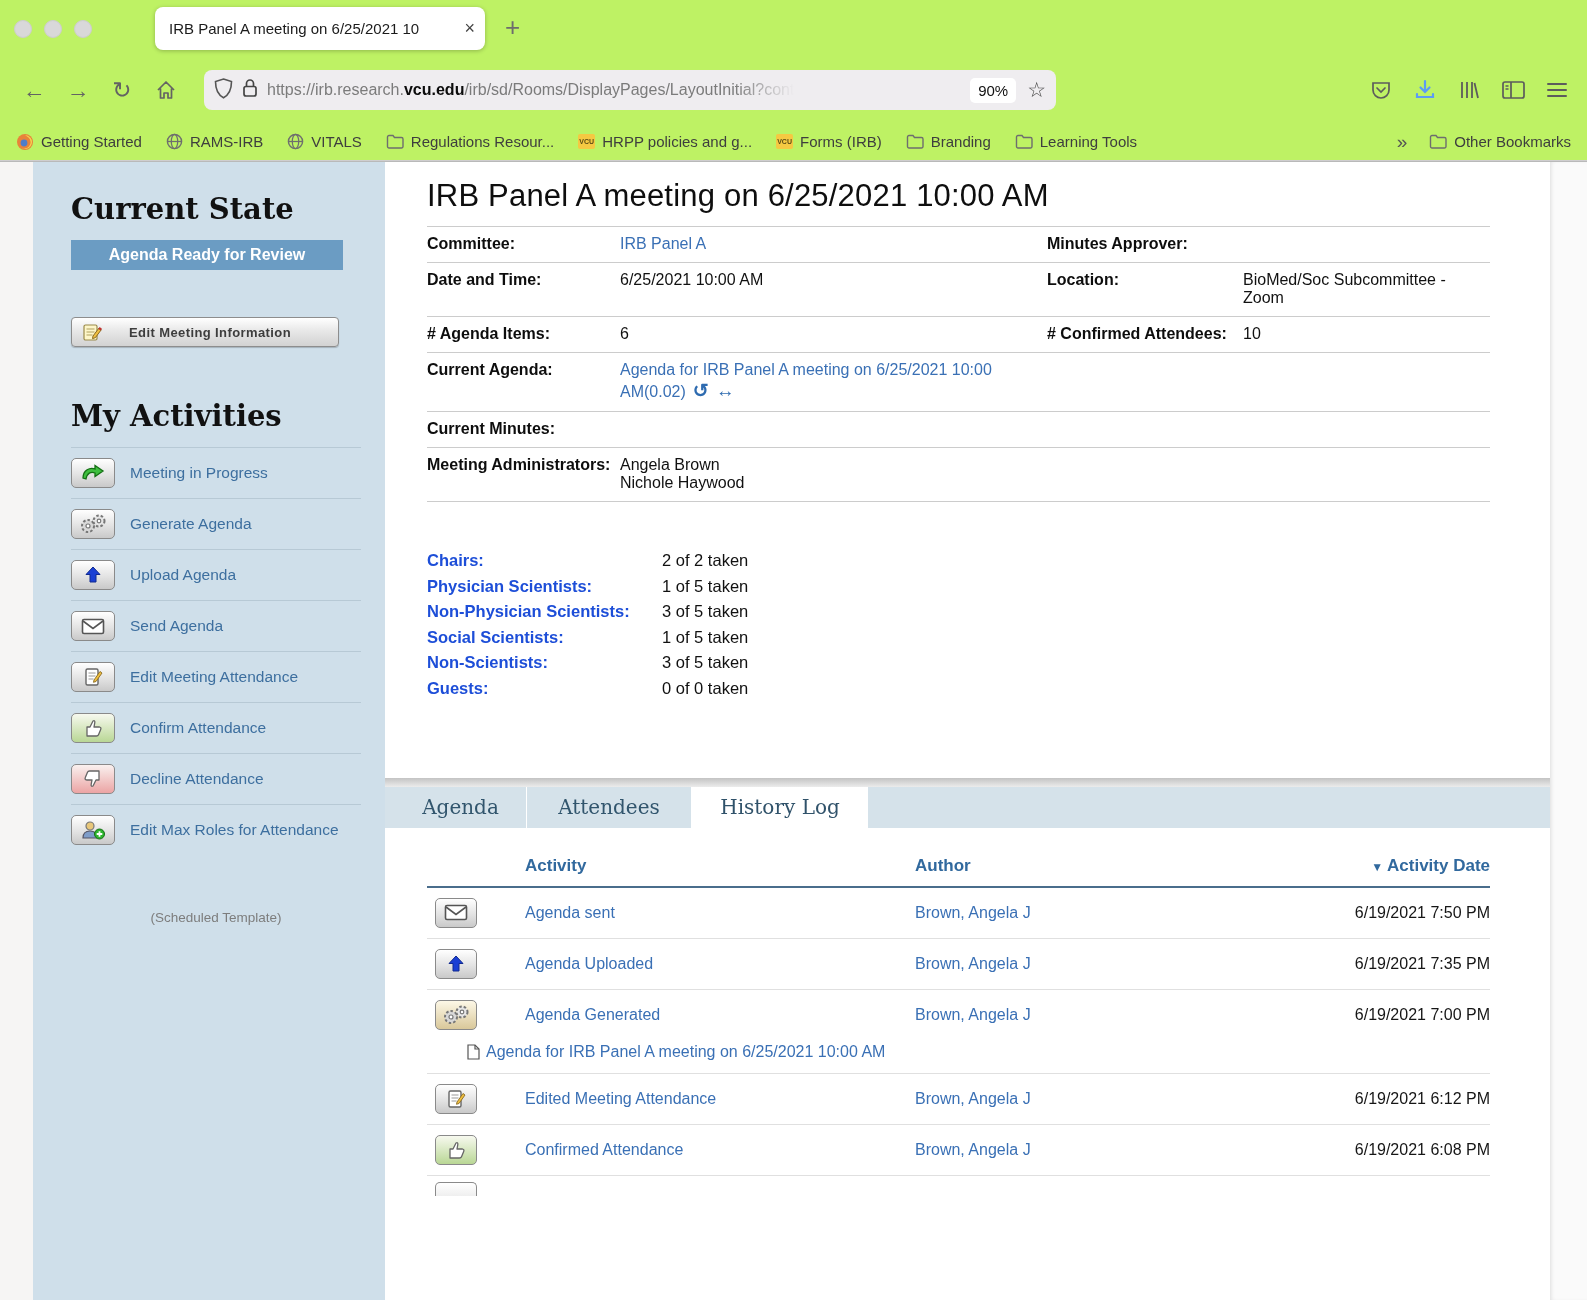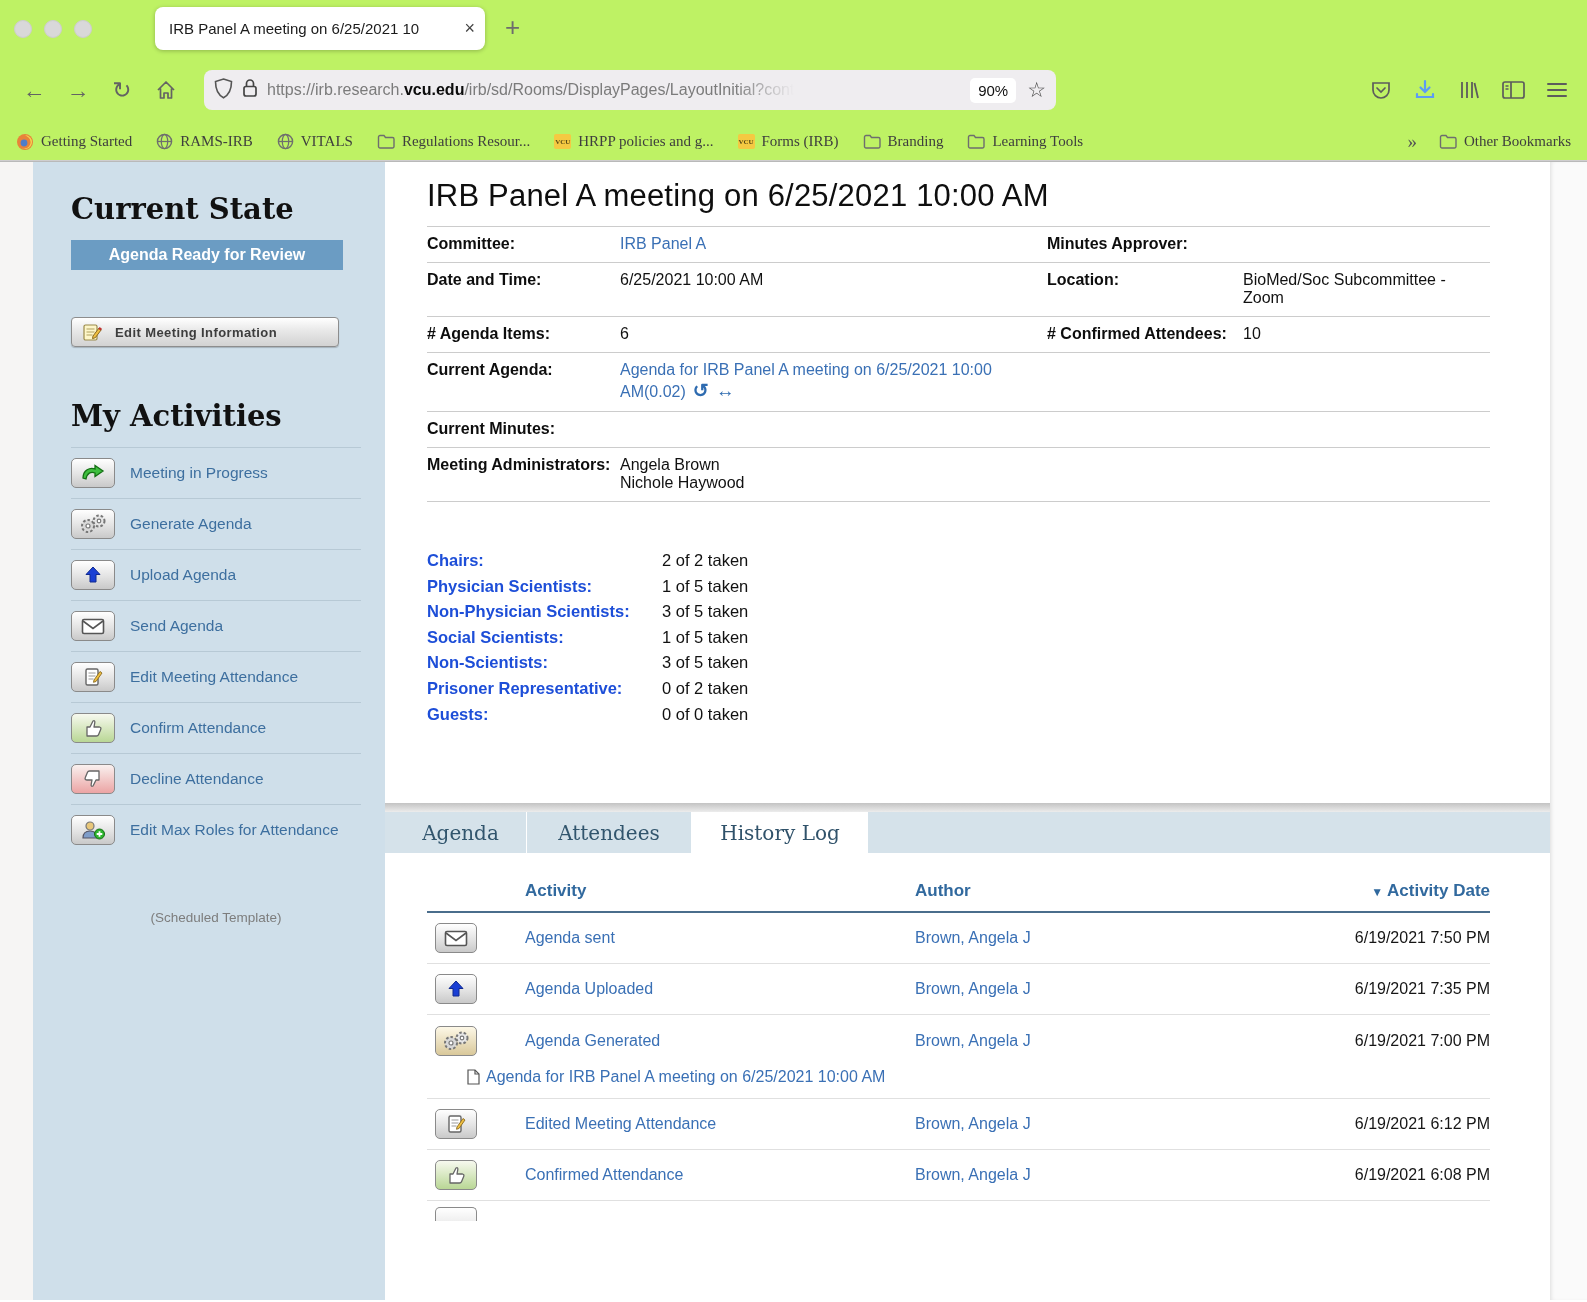--- a/index.html
+++ b/index.html
@@ -29,38 +29,38 @@
   .url-path { -webkit-mask-image:linear-gradient(90deg,#000 82%,transparent); mask-image:linear-gradient(90deg,#000 82%,transparent); overflow:hidden; }
   .zoom-pill { background:#fff; border-radius:5px; font-size:15px; color:#111; padding:4px 8px; }
   .star { font-size:21px; color:#4a4a4a; margin-left:2px; }
   .nav-right { margin-left:auto; display:flex; align-items:center; gap:22px; padding-right:6px; }
   .nav-right svg { display:block; }
   .ham { display:flex; flex-direction:column; gap:4px; }
   .ham span { width:20px; height:2px; background:#5c5c5c; border-radius:1px; }
 
   .bookmarks { height:38px; display:flex; align-items:center; padding:0 16px; gap:24px;
     border-bottom:1px solid #cfcecf; }
-  .bm { display:flex; align-items:center; gap:7px; font-size:15px; color:#3e3e3e; white-space:nowrap;font-family:Liberation Serif, serif; }
+  .bm { display:flex; align-items:center; gap:7px; font-size:15px; color:#3e3e3e; white-space:nowrap; }
   .vcu-badge { width:17px; height:15px; background:#f5c942; color:#5b4b14; font-size:7px; font-weight:700;
     display:flex; align-items:center; justify-content:center; border-radius:2px; }
   .bm-spacer { flex:1; }
   .chev { font-size:19px; color:#555; letter-spacing:-2px; }
 
   
   .page { height:1139px; display:flex; border-top:1px solid #b9b9b9; background:#f6f5f4; }
   .gutter-l { width:33px; background:#f6f5f4; }
   .gutter-r { width:37px; background:#fafafa; box-shadow:inset 3px 0 4px -2px rgba(0,0,0,.12); }
 
   .sidebar { width:352px; background:#cfdfea; padding:30px 0 0 38px; flex-shrink:0; }
   .side-h { font-family:"DejaVu Serif", serif; font-size:29px; font-weight:700; color:#111; }
   .state-badge { margin-top:14px; width:272px; height:30px; background:#6b9cc3; color:#fff;
     font-size:16px; font-weight:700; display:flex; align-items:center; justify-content:center; }
   .edit-btn { margin-top:47px; width:268px; height:30px; border:1px solid #8d8d8d; border-radius:4px;
     background:linear-gradient(#ffffff,#e8e8e8 45%,#d2d2d2); display:flex; align-items:center;
-    gap:12px; padding:0 10px; box-shadow:0 1px 1px rgba(0,0,0,.2); }
+    gap:26px; padding:0 10px; box-shadow:0 1px 1px rgba(0,0,0,.2); }
   .edit-btn span { font-size:13px; font-weight:700; color:#3d3d3d; letter-spacing:.4px; }
   .side-h2 { margin-top:52px; }
   .acts { margin-top:14px; width:290px; }
   .act { display:flex; align-items:center; gap:15px; height:51px; border-top:1px solid #b7c9d5; }
   .act-ico { width:44px; height:30px; border:1px solid #8a8a8a; border-radius:5px;
     background:linear-gradient(#ffffff,#e3e3e3 55%,#c9c9c9); display:flex; align-items:center;
     justify-content:center; flex-shrink:0; }
   .act-ico.green { background:linear-gradient(#f7f9ef,#b9d795); }
   .act-ico.red { background:linear-gradient(#f9f1ef,#eba4a4); }
   .act a, .alink { font-size:15.5px; color:#3d6f9f; text-decoration:none; }
@@ -416,24 +416,20 @@
         </div>
       <div class="seat-row">
           <b>Social Scientists:</b>
           <span>1 of 5 taken</span>
         </div>
       <div class="seat-row">
           <b>Non-Scientists:</b>
           <span>3 of 5 taken</span>
         </div>
       <div class="seat-row">
-          <b>Prisoner Representative:</b>
-          <span>0 of 2 taken</span>
-        </div>
-      <div class="seat-row">
           <b>Guests:</b>
           <span>0 of 0 taken</span>
         </div>
     </div>
 
     <div class="tabband">
       <div class="band-shadow"></div>
       <div class="band">
         <div class="ptab t0">Agenda</div>
         <div class="ptab t1">Attendees</div>

